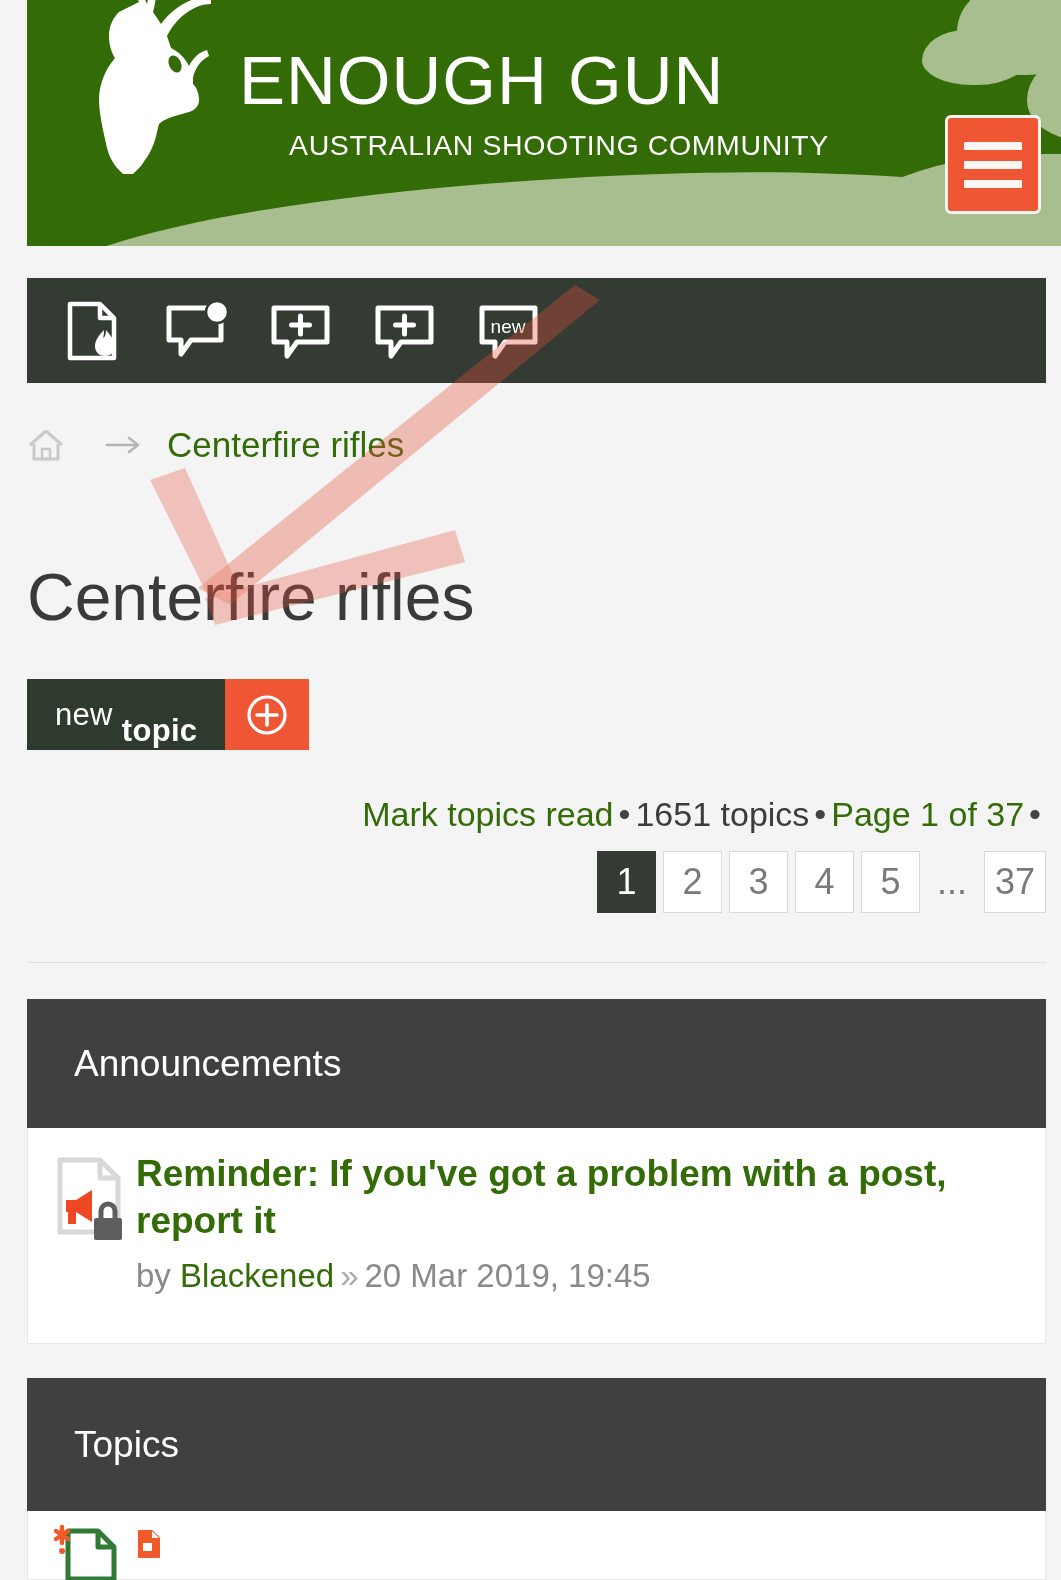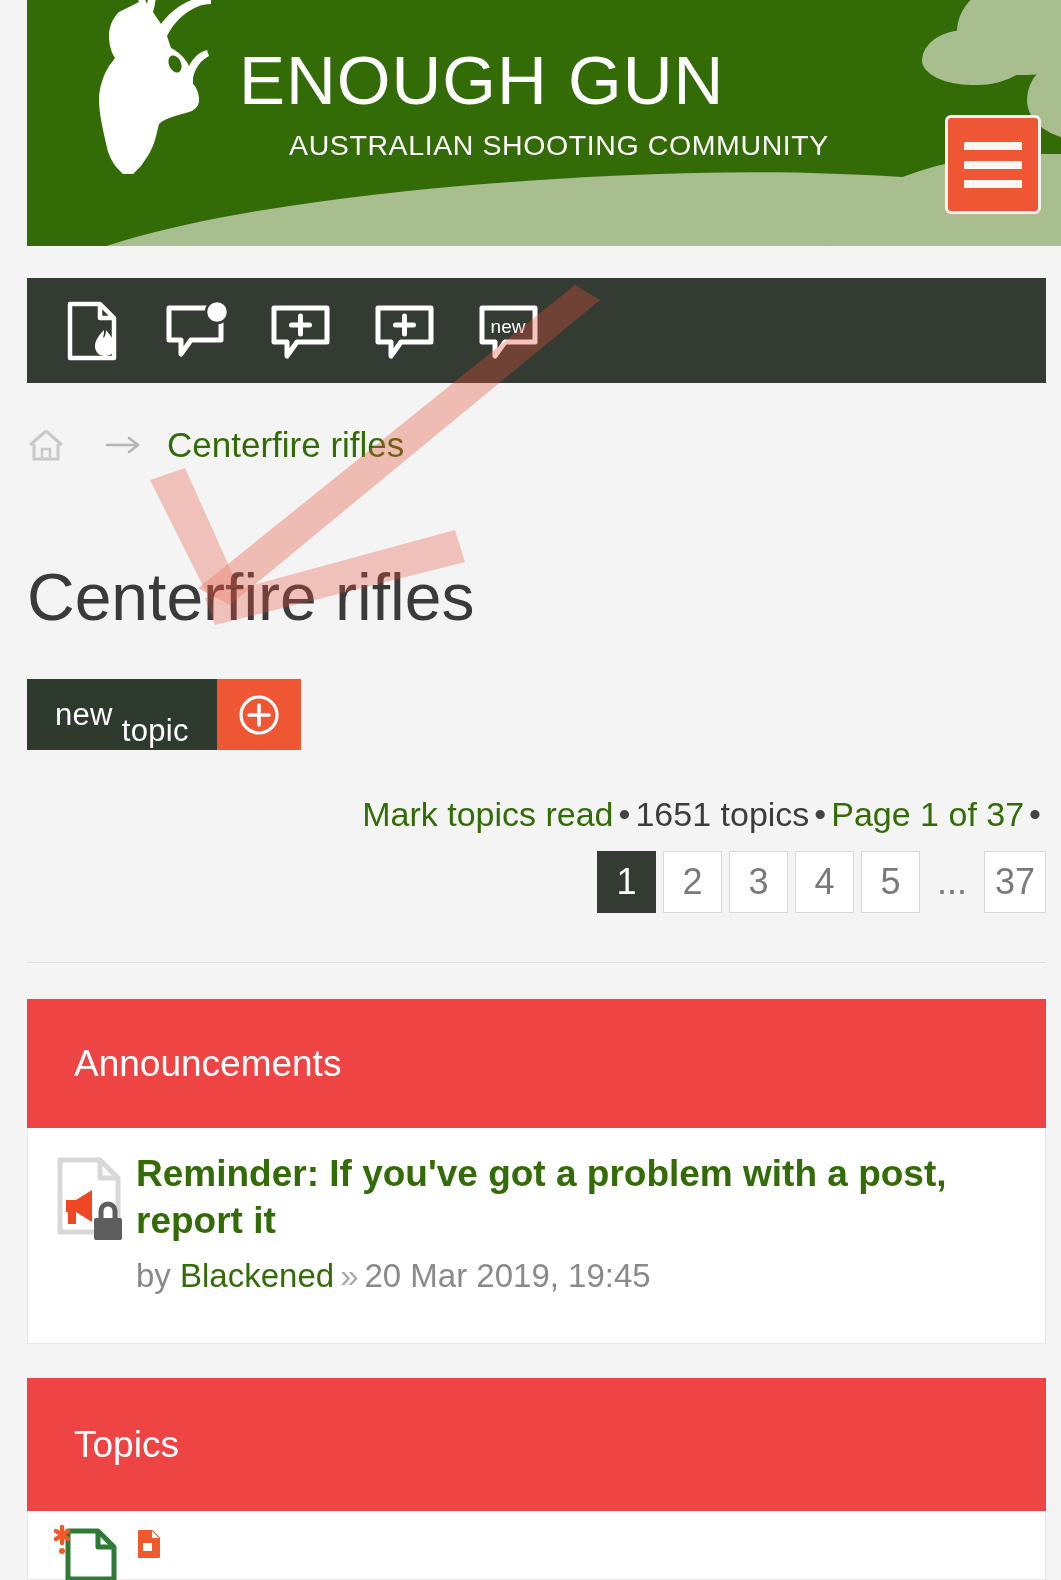--- a/index.html
+++ b/index.html
@@ -193,21 +193,21 @@
   .nt-label {
     background: #2f3a2f;
     color: #ffffff;
     padding: 0 28px;
     display: flex;
     align-items: center;
     font-size: 31px;
     white-space: nowrap;
     letter-spacing: 0.3px;
   }
-  .nt-label b { font-weight: 400; margin-left: 9px; margin-top: 32px; }
+  .nt-label b { font-weight: 700; margin-left: 9px; margin-top: 32px; }
   .nt-plus {
     background: #ee5634;
     width: 84px;
     display: flex;
     align-items: center;
     justify-content: center;
   }
 
   
   .actionsrow {
@@ -271,21 +271,21 @@
     width: 1019px;
     height: 1px;
     background: #e0e0e0;
   }
 
   
   .panel-head {
     position: absolute;
     left: 27px;
     width: 1019px;
-    background: #ef4444;
+    background: #404040;
     color: #ffffff;
     font-size: 37px;
     display: flex;
     align-items: center;
     padding-left: 47px;
   }
   .panel-body {
     position: absolute;
     left: 27px;
     width: 1019px;

